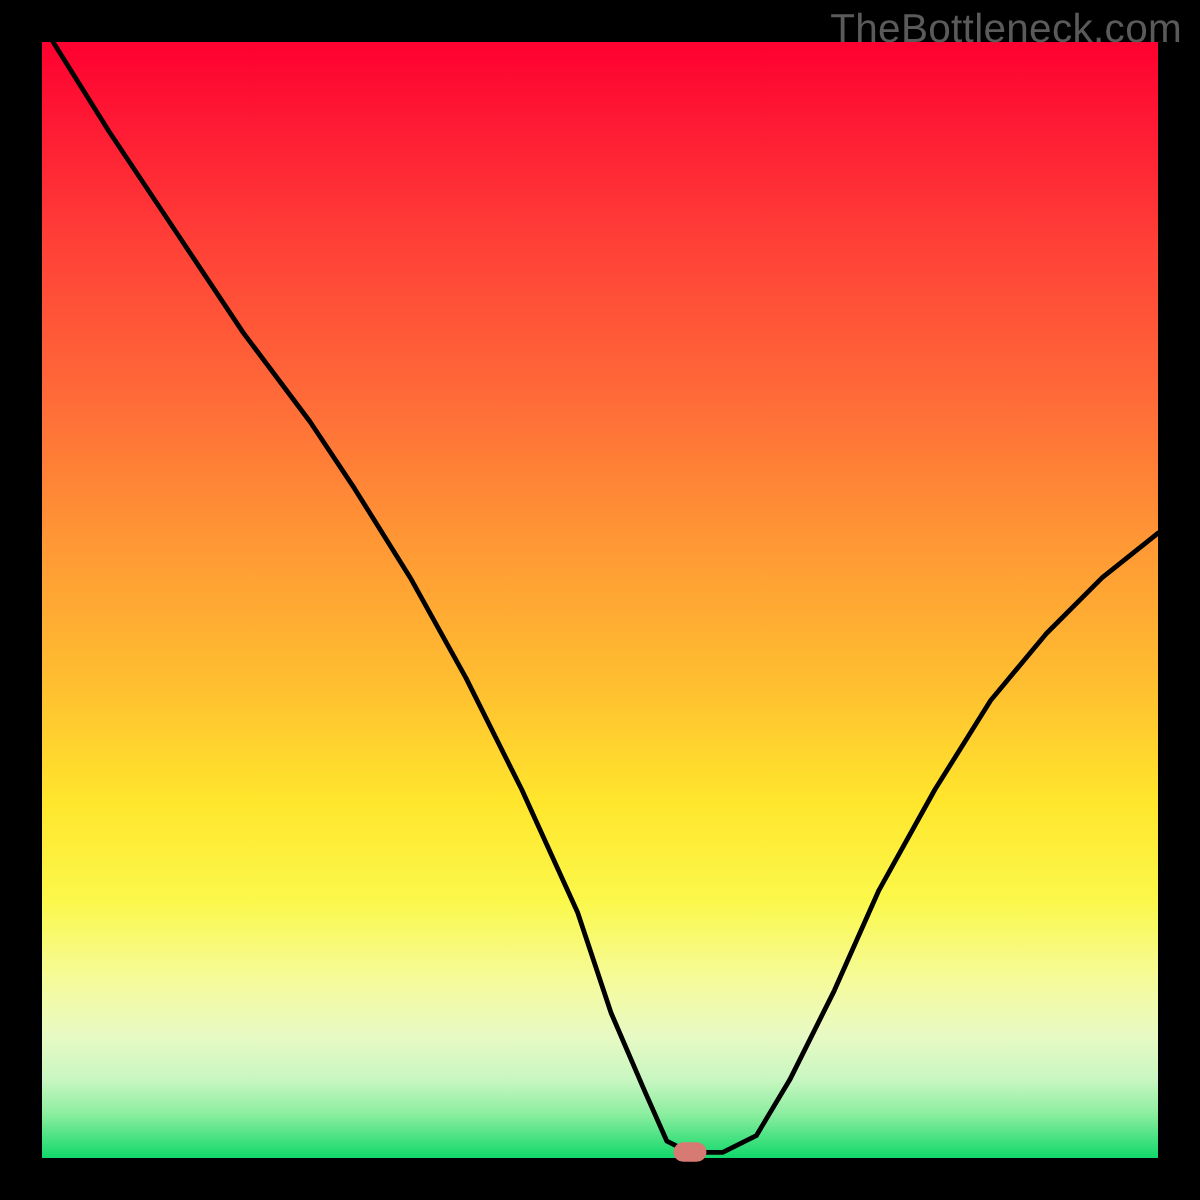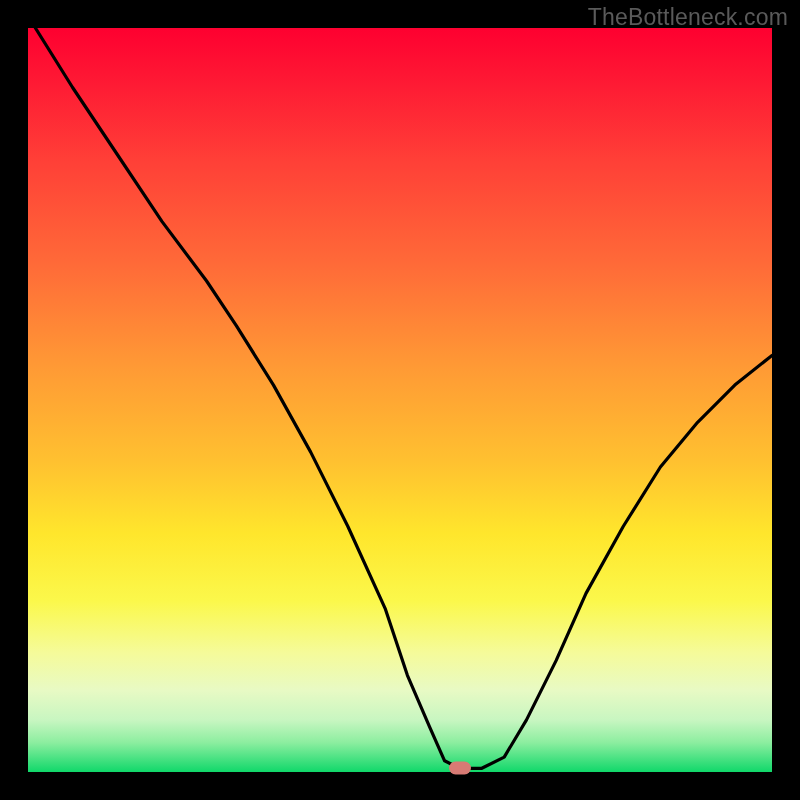--- a/index.html
+++ b/index.html
@@ -55,21 +55,21 @@
     height: 13px;
     border-radius: 7px;
     background: #d87a74;
     transform: translate(-50%, -50%);
   }
   .watermark {
     position: absolute;
     top: 4px;
     right: 12px;
     color: #5a5a5a;
-    font-size: 23px;
+    font-size: 27px;
     letter-spacing: 0.2px;
     user-select: none;
   }
 </style>
 </head>
 <body>
 
 <div class="frame">
 
   <div class="plot">

